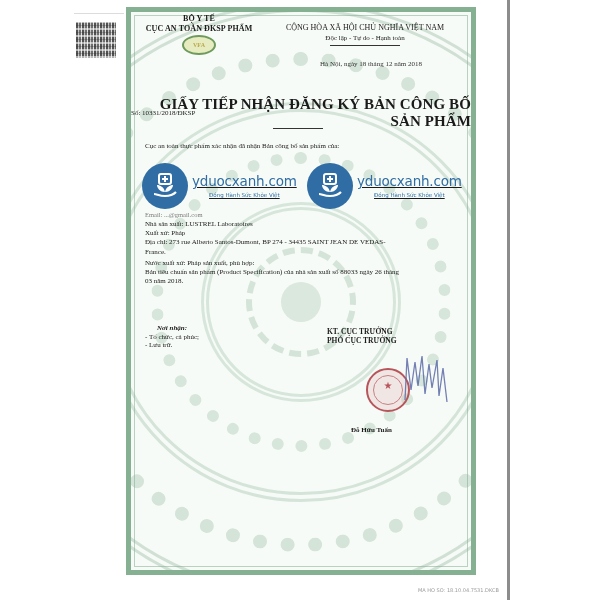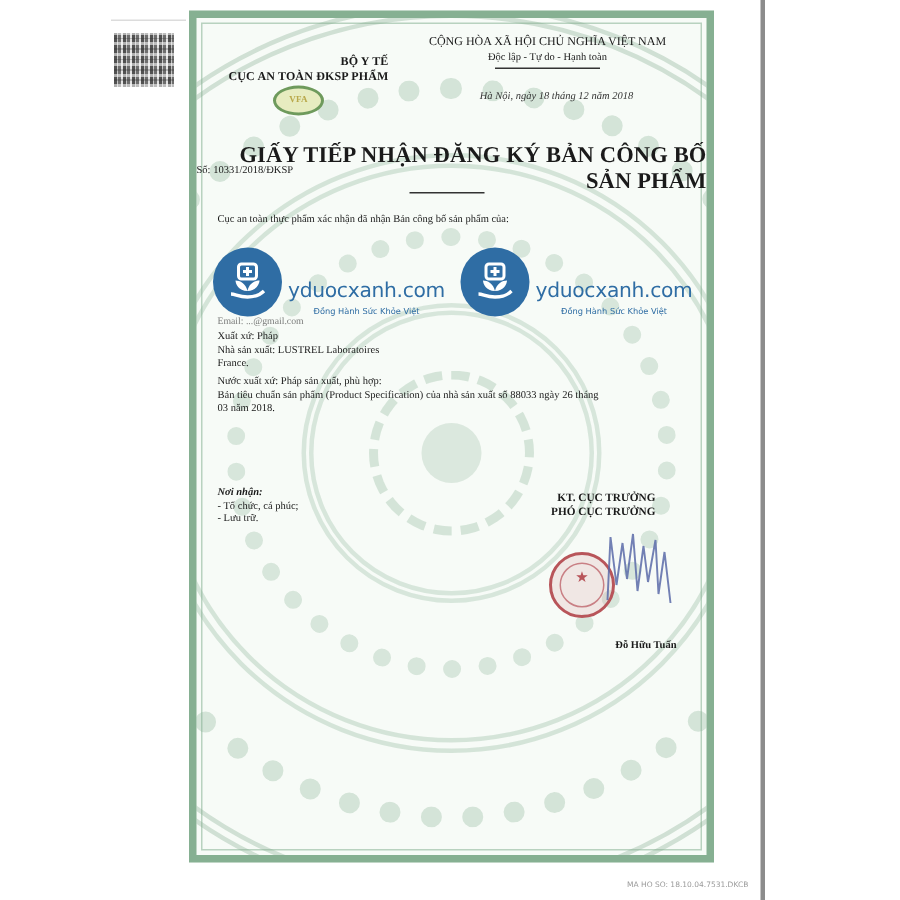--- a/index.html
+++ b/index.html
@@ -19,62 +19,62 @@
           border: 5px solid #86b092; background: #f7fbf7; overflow: hidden; }
   .page-inner { position: absolute; inset: 3px; border: 1px solid #b8d2bf; }
 
   .bg-drum { position: absolute; left: 50%; top: 52%; transform: translate(-50%, -50%);
              width: 620px; height: 620px; border-radius: 50%; pointer-events: none; }
   .ring { position: absolute; left: 50%; top: 50%; border-radius: 50%;
           transform: translate(-50%, -50%); }
 
   .right-rule { position: absolute; left: 507px; top: 0; width: 3px; height: 600px; background: #8c8c8c; }
 
-  .hdr-left { position: absolute; left: 8px; top: 24px; width: 120px; text-align: right;
+  .hdr-left { position: absolute; left: 8px; top: 2px; width: 120px; text-align: center;
               font-size: 8px; font-weight: bold; line-height: 10px; letter-spacing: 0.1px; }
   .hdr-right { position: absolute; left: 124px; top: 11px; width: 220px; text-align: center;
               font-size: 8px; font-weight: normal; line-height: 10px; }
   .hdr-right .sub { font-size: 7px; }
   .hdr-rule { width: 70px; height: 1px; background: #333; margin: 2px auto 0; }
   .logo-vfa { width: 34px; height: 20px; margin: 1px auto 0; border-radius: 50%;
               border: 2px solid #6e9a5c; background: #e7ecc0; font-size: 6px; color: #b9a84a;
               display: flex; align-items: center; justify-content: center; font-weight: bold; }
   .place-date { position: absolute; left: 150px; top: 48px; width: 180px; text-align: center;
-              font-size: 7px; font-style: italic; color: #333; }
+              font-size: 7px; color: #333; }
 
   .title { position: absolute; left: 0; right: 0; top: 84px; text-align: right;
            font-size: 15px; font-weight: bold; letter-spacing: 0.1px; }
   .doc-no { position: absolute; left: 0; right: 0; top: 97px; text-align: left; font-size: 7px; }
   .title-rule { position: absolute; left: 142px; top: 116px; width: 50px; height: 1px; background: #333; }
 
   .body { position: absolute; left: 14px; top: 130px; width: 316px; font-size: 7px; line-height: 9.2px; }
   .body p { margin: 0; }
   .gap { height: 2px; }
 
   .wm-row { position: absolute; left: 11px; top: 149px; width: 330px; height: 50px; display: flex; gap: 0; }
-  .wm { display: flex; align-items: flex-end; width: 170px; height: 50px; }
+  .wm { display: flex; align-items: center; width: 170px; height: 50px; text-decoration: underline; }
   .wm-circle { width: 46px; height: 46px; border-radius: 50%; background: #2f6da4;
                display: flex; align-items: center; justify-content: center; flex: none; position: relative; }
   .wm-circle svg { width: 32px; height: 32px; }
   .wm-text { margin-left: 4px; }
   .wm-site { font-family: "DejaVu Sans", sans-serif; font-size: 13.5px; color: #2f6da4; letter-spacing: -0.2px; line-height: 15px; }
   .wm-slogan { font-family: "DejaVu Sans", sans-serif; font-size: 5.5px; color: #2f6da4; text-align: center; margin-top: 3px; }
 
   .email-line { position: absolute; left: 14px; top: 199px; font-size: 6.5px; color: #444; opacity: 0.7; }
 
   .recv { position: absolute; left: 14px; top: 312px; font-size: 7px; line-height: 8.5px; }
-  .recv .lbl { font-style: italic; font-weight: bold; }
-  .sign { position: absolute; left: 196px; top: 315px; width: 110px; text-align: right;
+  .recv .lbl { font-style: italic; font-weight: bold; text-align: center; }
+  .sign { position: absolute; left: 196px; top: 315px; width: 110px; text-align: left;
           font-size: 7.5px; font-weight: bold; line-height: 9px; }
   .seal { position: absolute; left: 235px; top: 356px; width: 44px; height: 44px; border-radius: 50%;
           border: 2px solid #b8555a; background: rgba(220,170,170,0.25); }
   .seal::before { content: ""; position: absolute; inset: 5px; border-radius: 50%; border: 1px solid #c98085; }
   .seal .star { position: absolute; left: 50%; top: 38%; transform: translate(-50%, -50%); color: #b8555a; font-size: 10px; }
   .signature { position: absolute; left: 270px; top: 338px; width: 50px; height: 55px; }
-  .signer { position: absolute; left: 220px; top: 414px; width: 100px; text-align: right; font-size: 7px; font-weight: bold; }
+  .signer { position: absolute; left: 220px; top: 414px; width: 100px; text-align: left; font-size: 7px; font-weight: bold; }
 
   .footer { position: absolute; left: 418px; top: 587px; font-family: "DejaVu Sans", sans-serif;
             font-size: 5px; color: #9a9a9a; }
 </style>
 </head>
 <body>
 
 <div class="qr-line"></div>
 <div class="qr"></div>
 
@@ -111,22 +111,23 @@
   <div class="doc-no">Số: 10331/2018/ĐKSP</div>
   <div class="title-rule"></div>
 
   <div class="body">
     <p>Cục an toàn thực phẩm xác nhận đã nhận Bản công bố sản phẩm của:</p>
   </div>
 
   <div class="email-line">Email: ...@gmail.com</div>
 
   <div class="body" style="top:208px;">
+    <p>Nhà sản xuất: LUSTREL Laboratoires</p>
     <p>Xuất xứ: Pháp</p>
-    <p>Nhà sản xuất: LUSTREL Laboratoires</p>
+    <p>Địa chỉ: 273 rue Alberto Santos-Dumont, BP 274 - 34435 SAINT JEAN DE VEDAS-</p>
     <p>France.</p>
     <div class="gap"></div>
     <p>Nước xuất xứ: Pháp sản xuất, phù hợp:</p>
     <p>Bản tiêu chuẩn sản phẩm (Product Specification) của nhà sản xuất số 88033 ngày 26 tháng</p>
     <p>03 năm 2018.</p>
     <div class="gap"></div>
   </div>
 
   <div class="wm-row">
     <div class="wm">

